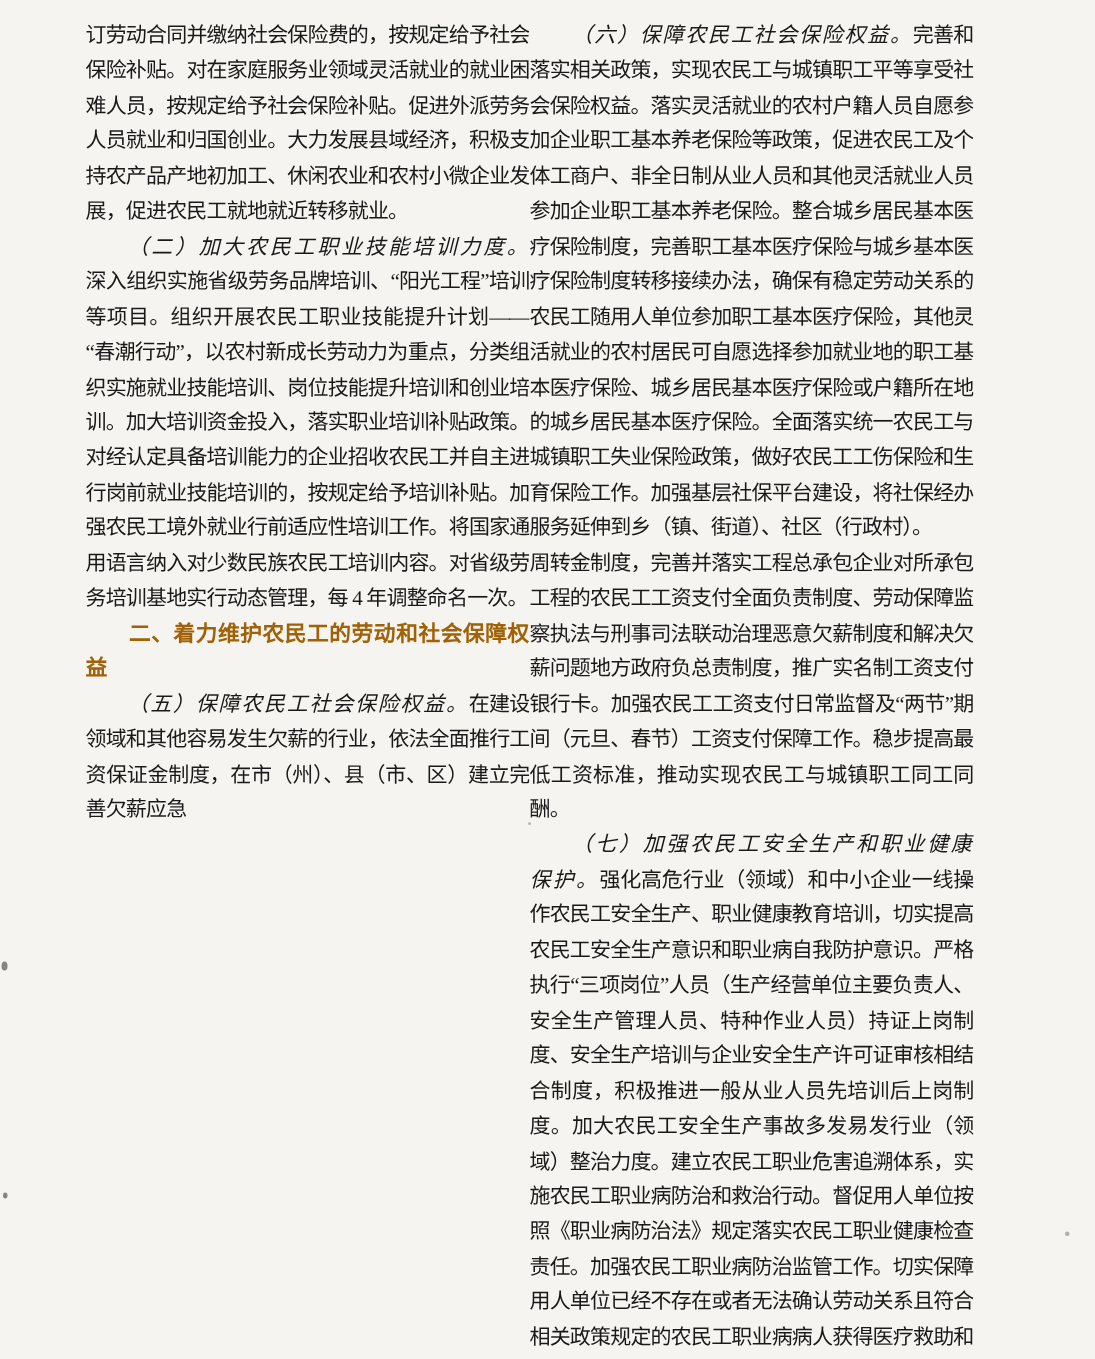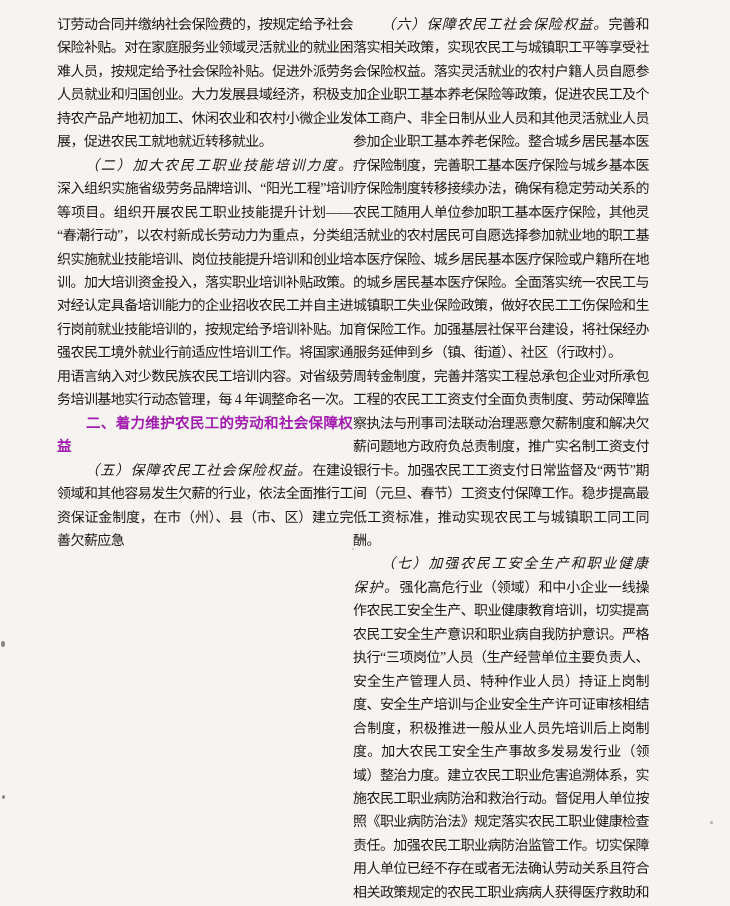--- a/index.html
+++ b/index.html
@@ -42,21 +42,21 @@
     font-weight: 500;
   }
   .section-heading {
     margin: 0;
     font-size: 14.5px;
     line-height: 23.45px;
     text-indent: 2em;
     font-weight: bold;
     font-family: "Liberation Sans", "DejaVu Sans", sans-serif;
     letter-spacing: 0.2px;
-    color: #a21caf;
+    color: #a16207;
   }
   
   .speck {
     position: absolute;
     background: #4a4a46;
     border-radius: 50%;
     opacity: 0.65;
   }
   .speck.s1 { left: 1px;  top: 641px; width: 4px; height: 6px; }
   .speck.s2 { left: 2px;  top: 795px; width: 3px; height: 4px; }

